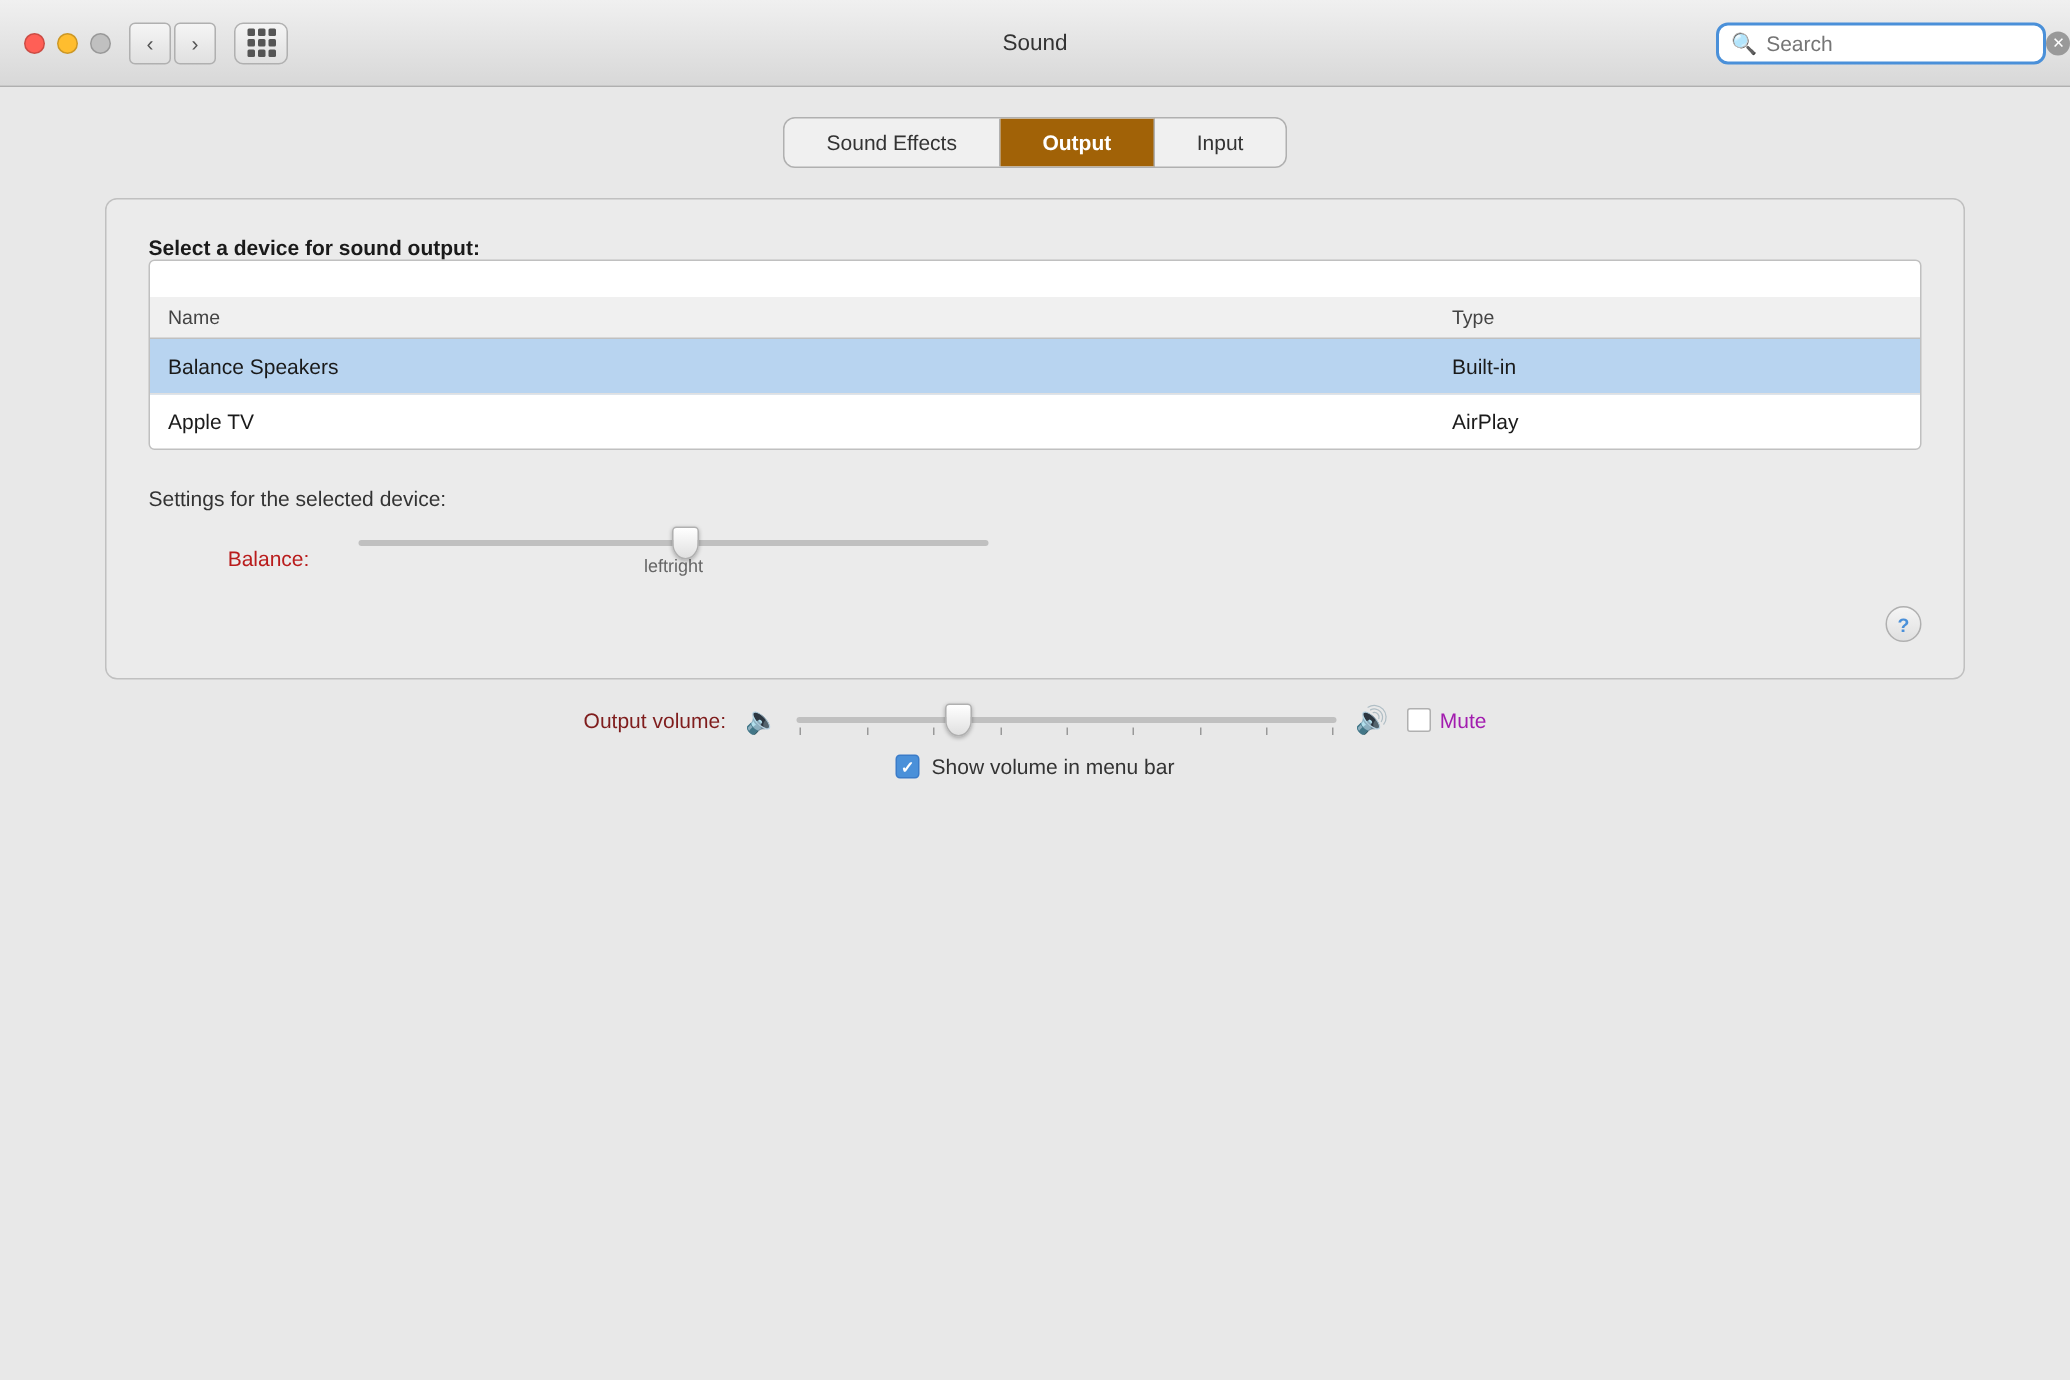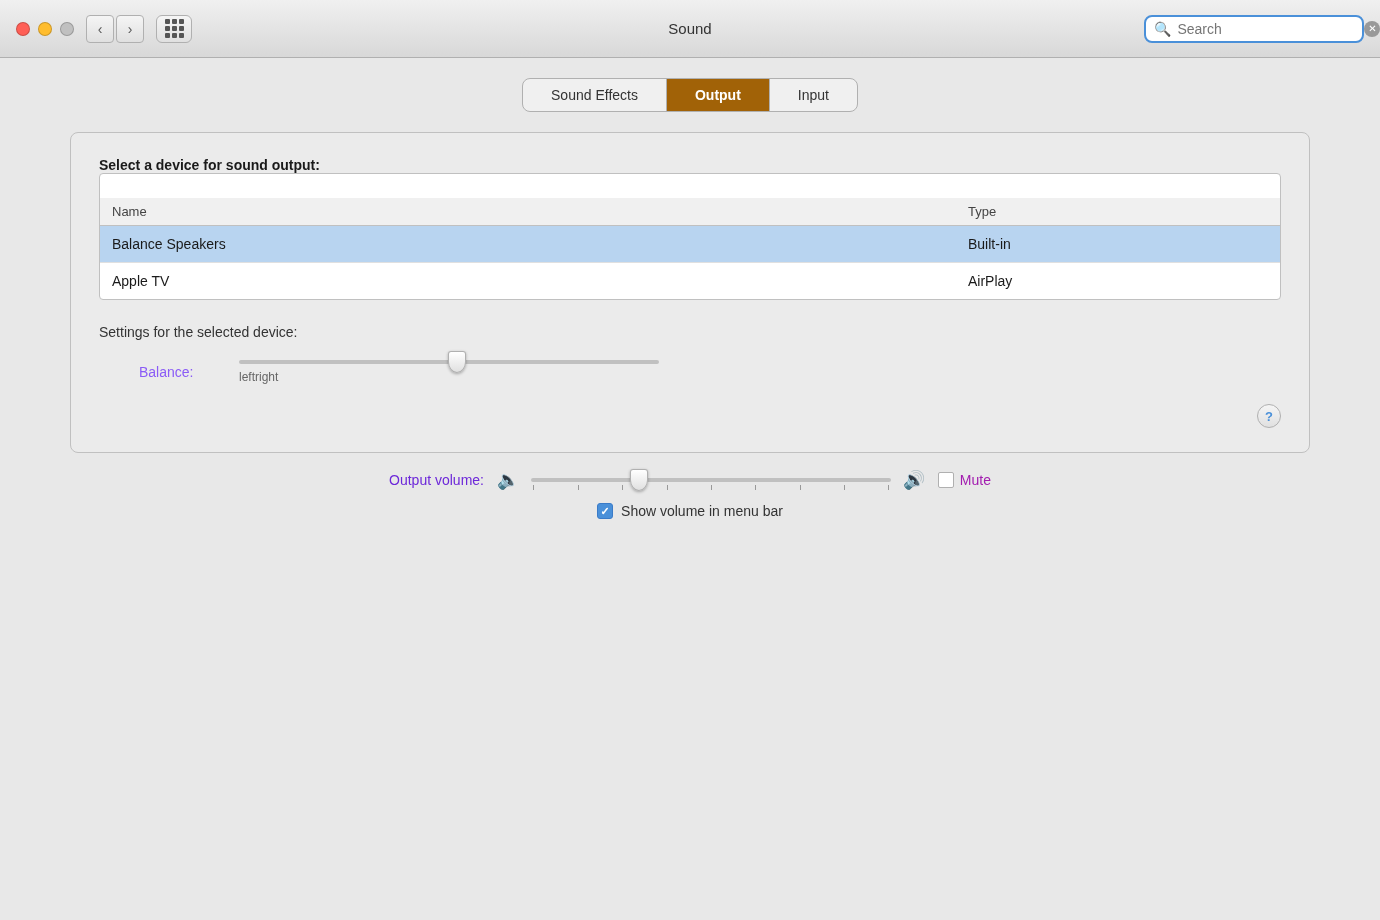--- a/index.html
+++ b/index.html
@@ -236,23 +236,23 @@
     }
 
     
     .balance-row {
       display: flex;
       align-items: center;
       margin-left: 40px;
     }
     .balance-label {
       font-size: 14px;
-      color: #8b5cf6;
+      color: #b91c1c;
       width: 80px;
-      text-align: left;
+      text-align: center;
       margin-right: 20px;
     }
     .balance-slider-container {
       display: flex;
       flex-direction: column;
       align-items: center;
     }
     .slider-track {
       width: 420px;
       height: 4px;
@@ -269,21 +269,21 @@
       width: 18px;
       height: 22px;
       background: linear-gradient(to bottom, #ffffff, #e0e0e0);
       border: 1px solid #b0b0b0;
       border-radius: 3px 3px 50% 50%;
       cursor: pointer;
       box-shadow: 0 1px 3px rgba(0,0,0,0.3);
     }
     .slider-labels {
       display: flex;
-      justify-content: flex-start;
+      justify-content: center;
       width: 420px;
       margin-top: 6px;
     }
     .slider-label {
       font-size: 12px;
       color: #666;
     }
 
     
     .help-row {
@@ -317,21 +317,21 @@
       gap: 12px;
     }
 
     .volume-row {
       display: flex;
       align-items: center;
       gap: 12px;
     }
     .volume-label {
       font-size: 14px;
-      color: #6d28d9;
+      color: #7f1d1d;
       margin-right: 1px;
     }
     .volume-icon {
       font-size: 18px;
       color: #555;
     }
     .volume-track {
       width: 360px;
       height: 4px;
       background: #c0c0c0;

